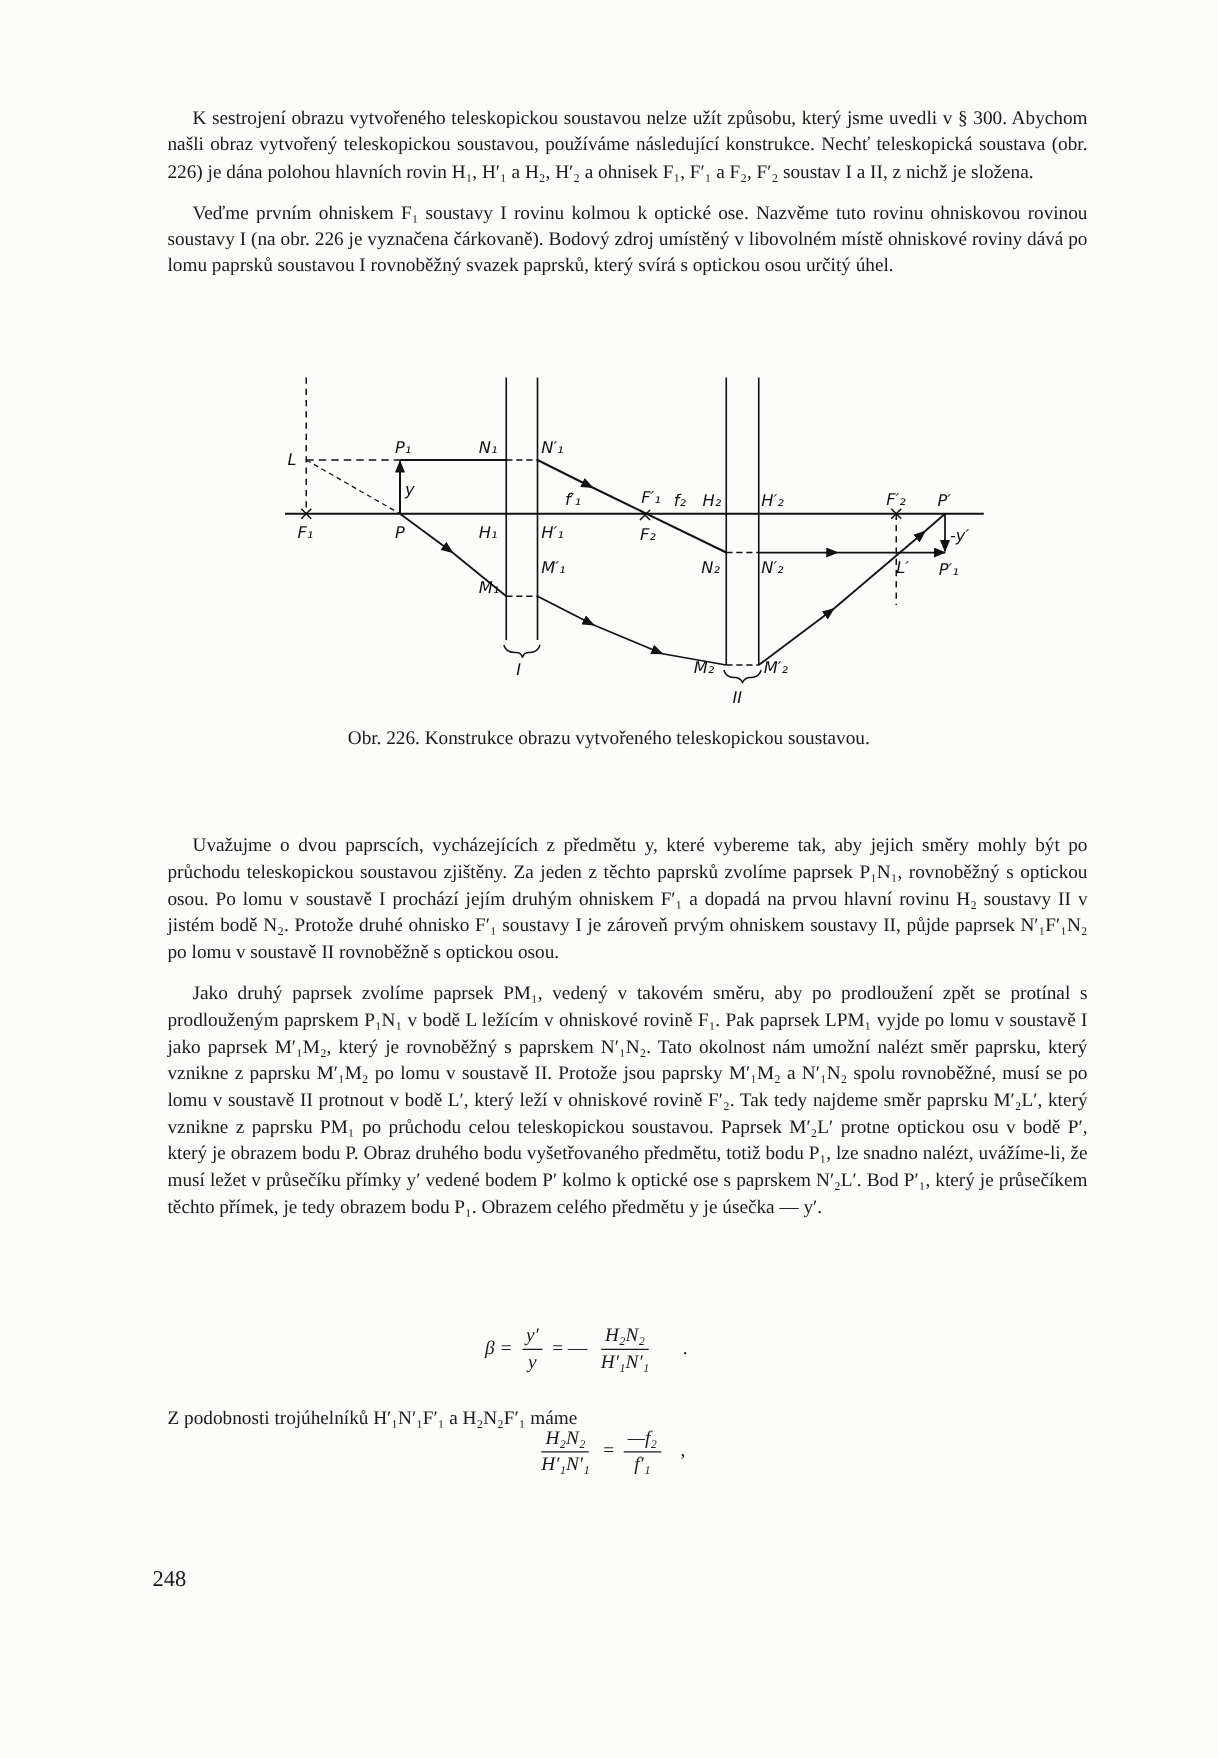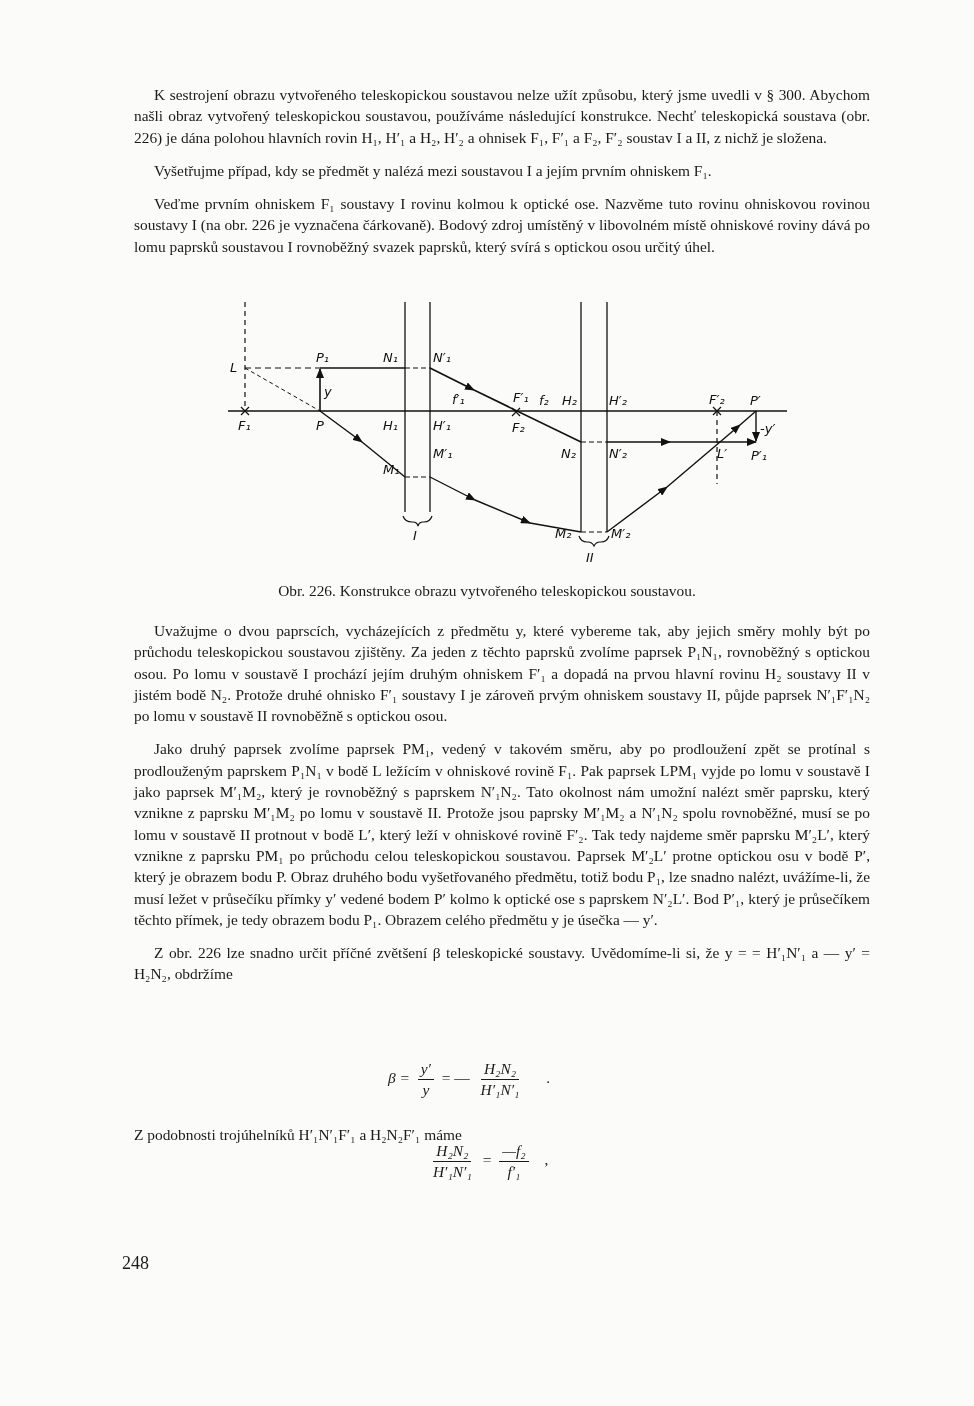--- a/index.html
+++ b/index.html
@@ -4,34 +4,33 @@
 <style>
   html, body { margin:0; padding:0; }
   body { width:974px; height:1406px; background:#fbfbf9; position:relative; overflow:hidden;
          font-family:"Liberation Serif","DejaVu Serif",serif; color:#1a1a1a; }
   .page { position:absolute; left:122px; top:72px; width:760px; }
   p { margin:12px; font-size:15.4px; line-height:21.3px; text-align:justify; }
   p.ind { text-indent:20px; }
   .m { font-style:italic; }
   #fig { position:absolute; left:0; top:0; }
   .caption { position:absolute; left:0; width:974px; top:582px; text-align:center; font-size:15.4px; }
-  .block2 { position:absolute; left:122px; top:608px; width:760px; }
+  .block2 { position:absolute; left:122px; top:654px; width:760px; }
   .eq { position:absolute; font-size:15.4px; }
   .frac { display:inline-flex; flex-direction:column; align-items:center; vertical-align:middle; margin:0 4px; }
   .frac .num { border-bottom:1px solid #1a1a1a; padding:0 3px 1px; }
   .frac .den { padding:1px 3px 0; }
   .pagenum { position:absolute; left:122px; top:1220px; font-size:18px;margin-top:33px; }
   svg text { font-family:"DejaVu Sans","Liberation Sans",sans-serif; font-style:italic; font-size:13px; fill:#111; }
 </style>
 </head>
 <body>
 
 <div class="page">
   <p class="ind">K sestrojení obrazu vytvořeného teleskopickou soustavou nelze užít způsobu, který jsme uvedli v § 300. Abychom našli obraz vytvořený teleskopickou soustavou, používáme následující konstrukce. Nechť teleskopická soustava (obr. 226) je dána polohou hlavních rovin H₁, H′₁ a H₂, H′₂ a ohnisek F₁, F′₁ a F₂, F′₂ soustav I a II, z nichž je složena.</p>
-  <p class="ind">Vyšetřujme případ, kdy se předmět y nalézá mezi soustavou I a jejím prvním ohniskem F₁.</p>
   <p class="ind">Veďme prvním ohniskem F₁ soustavy I rovinu kolmou k optické ose. Nazvěme tuto rovinu ohniskovou rovinou soustavy I (na obr. 226 je vyznačena čárkovaně). Bodový zdroj umístěný v libovolném místě ohniskové roviny dává po lomu paprsků soustavou I rovnoběžný svazek paprsků, který svírá s optickou osou určitý úhel.</p>
 </div>
 
 <svg id="fig" width="974" height="600">
   <defs>
     <marker id="ah" markerWidth="10" markerHeight="8" refX="9" refY="4" orient="auto" markerUnits="userSpaceOnUse">
       <path d="M0,0 L10,4 L0,8 Z" fill="#111"></path>
     </marker>
   </defs>
   <g stroke="#111" fill="none">
@@ -109,21 +108,20 @@
   <text x="751" y="460">P′₁</text>
   <text x="413" y="540">I</text>
   <text x="586" y="562">II</text>
 </svg>
 
 <div class="caption">Obr. 226. Konstrukce obrazu vytvořeného teleskopickou soustavou.</div>
 
 <div class="block2">
   <p class="ind">Uvažujme o dvou paprscích, vycházejících z předmětu y, které vybereme tak, aby jejich směry mohly být po průchodu teleskopickou soustavou zjištěny. Za jeden z těchto paprsků zvolíme paprsek P₁N₁, rovnoběžný s optickou osou. Po lomu v soustavě I prochází jejím druhým ohniskem F′₁ a dopadá na prvou hlavní rovinu H₂ soustavy II v jistém bodě N₂. Protože druhé ohnisko F′₁ soustavy I je zároveň prvým ohniskem soustavy II, půjde paprsek N′₁F′₁N₂ po lomu v soustavě II rovnoběžně s optickou osou.</p>
   <p class="ind">Jako druhý paprsek zvolíme paprsek PM₁, vedený v takovém směru, aby po prodloužení zpět se protínal s prodlouženým paprskem P₁N₁ v bodě L ležícím v ohniskové rovině F₁. Pak paprsek LPM₁ vyjde po lomu v soustavě I jako paprsek M′₁M₂, který je rovnoběžný s paprskem N′₁N₂. Tato okolnost nám umožní nalézt směr paprsku, který vznikne z paprsku M′₁M₂ po lomu v soustavě II. Protože jsou paprsky M′₁M₂ a N′₁N₂ spolu rovnoběžné, musí se po lomu v soustavě II protnout v bodě L′, který leží v ohniskové rovině F′₂. Tak tedy najdeme směr paprsku M′₂L′, který vznikne z paprsku PM₁ po průchodu celou teleskopickou soustavou. Paprsek M′₂L′ protne optickou osu v bodě P′, který je obrazem bodu P. Obraz druhého bodu vyšetřovaného předmětu, totiž bodu P₁, lze snadno nalézt, uvážíme-li, že musí ležet v průsečíku přímky y′ vedené bodem P′ kolmo k optické ose s paprskem N′₂L′. Bod P′₁, který je průsečíkem těchto přímek, je tedy obrazem bodu P₁. Obrazem celého předmětu y je úsečka — y′.</p>
-  <p class="ind">Z obr. 226 lze snadno určit příčné zvětšení β teleskopické soustavy. Uvědomíme-li si, že y = = H′₁N′₁ a — y′ = H₂N₂, obdržíme</p>
 </div>
 
 <div class="eq" style="left:388px; top:1060px;">
   <span class="m">β =</span>
   <span class="frac">
     <span class="num m">y′</span>
     <span class="den m">y</span>
   </span>
   <span>= —</span>
   <span class="frac">

